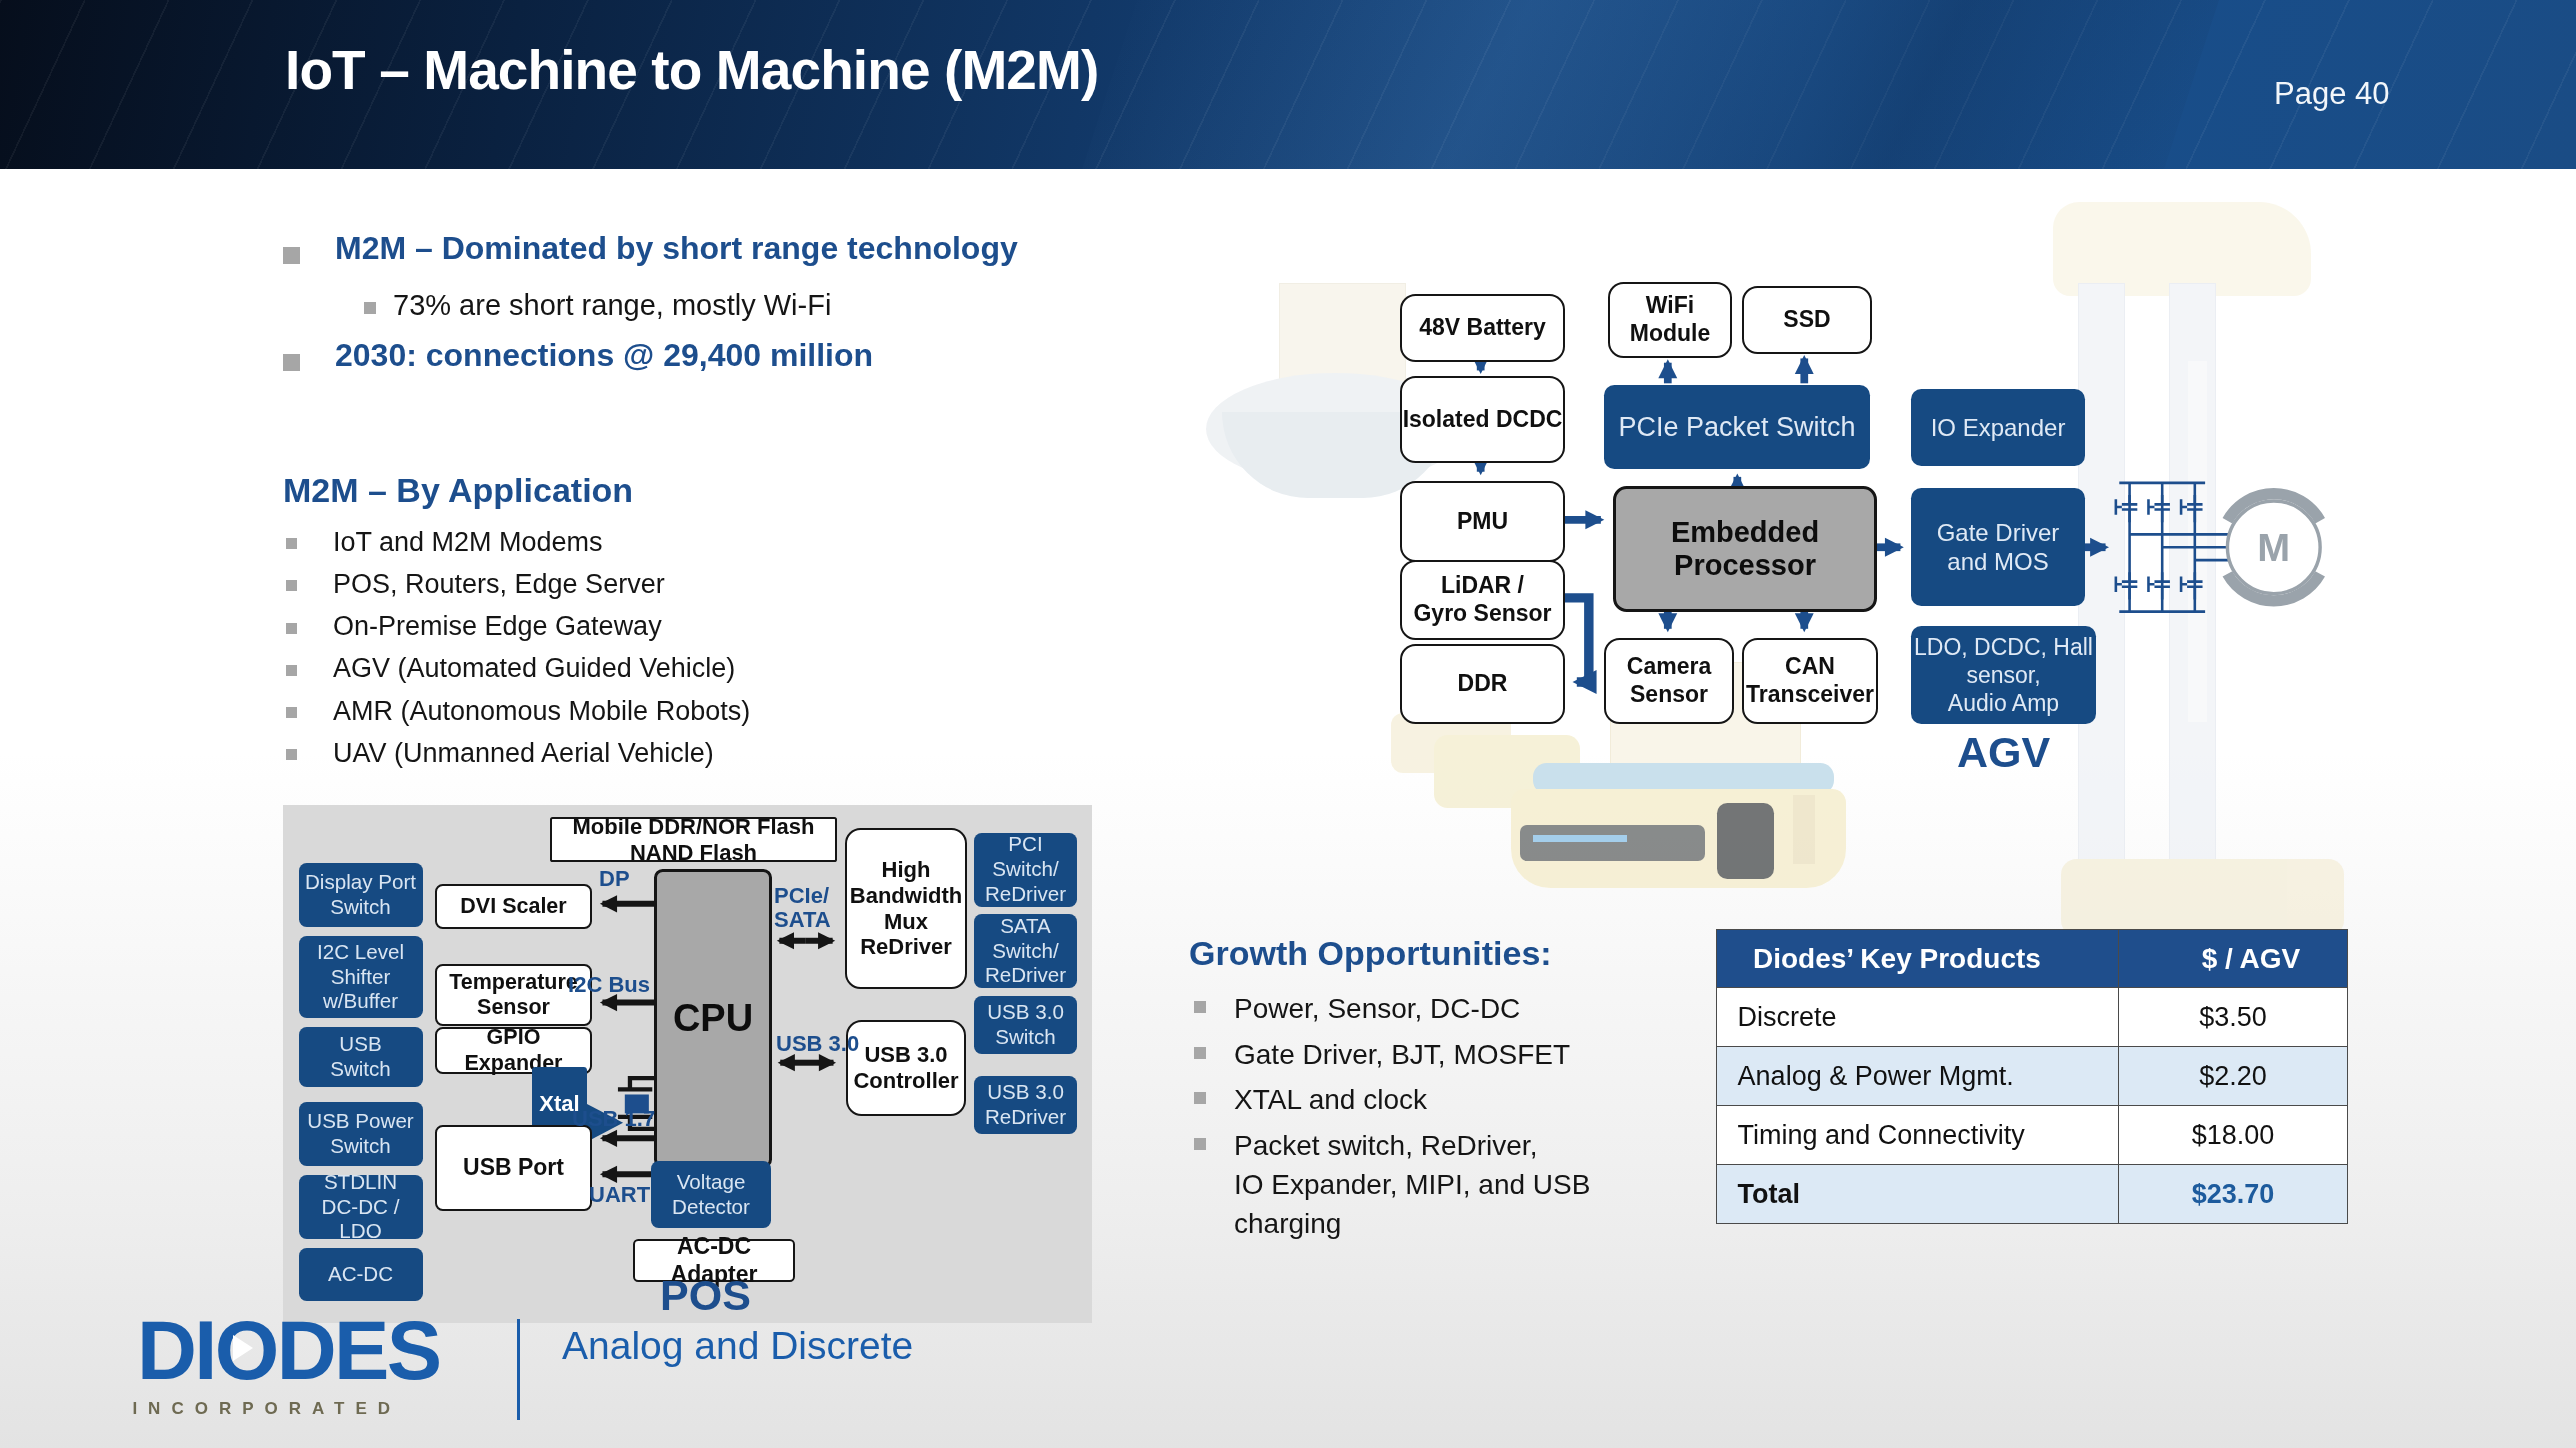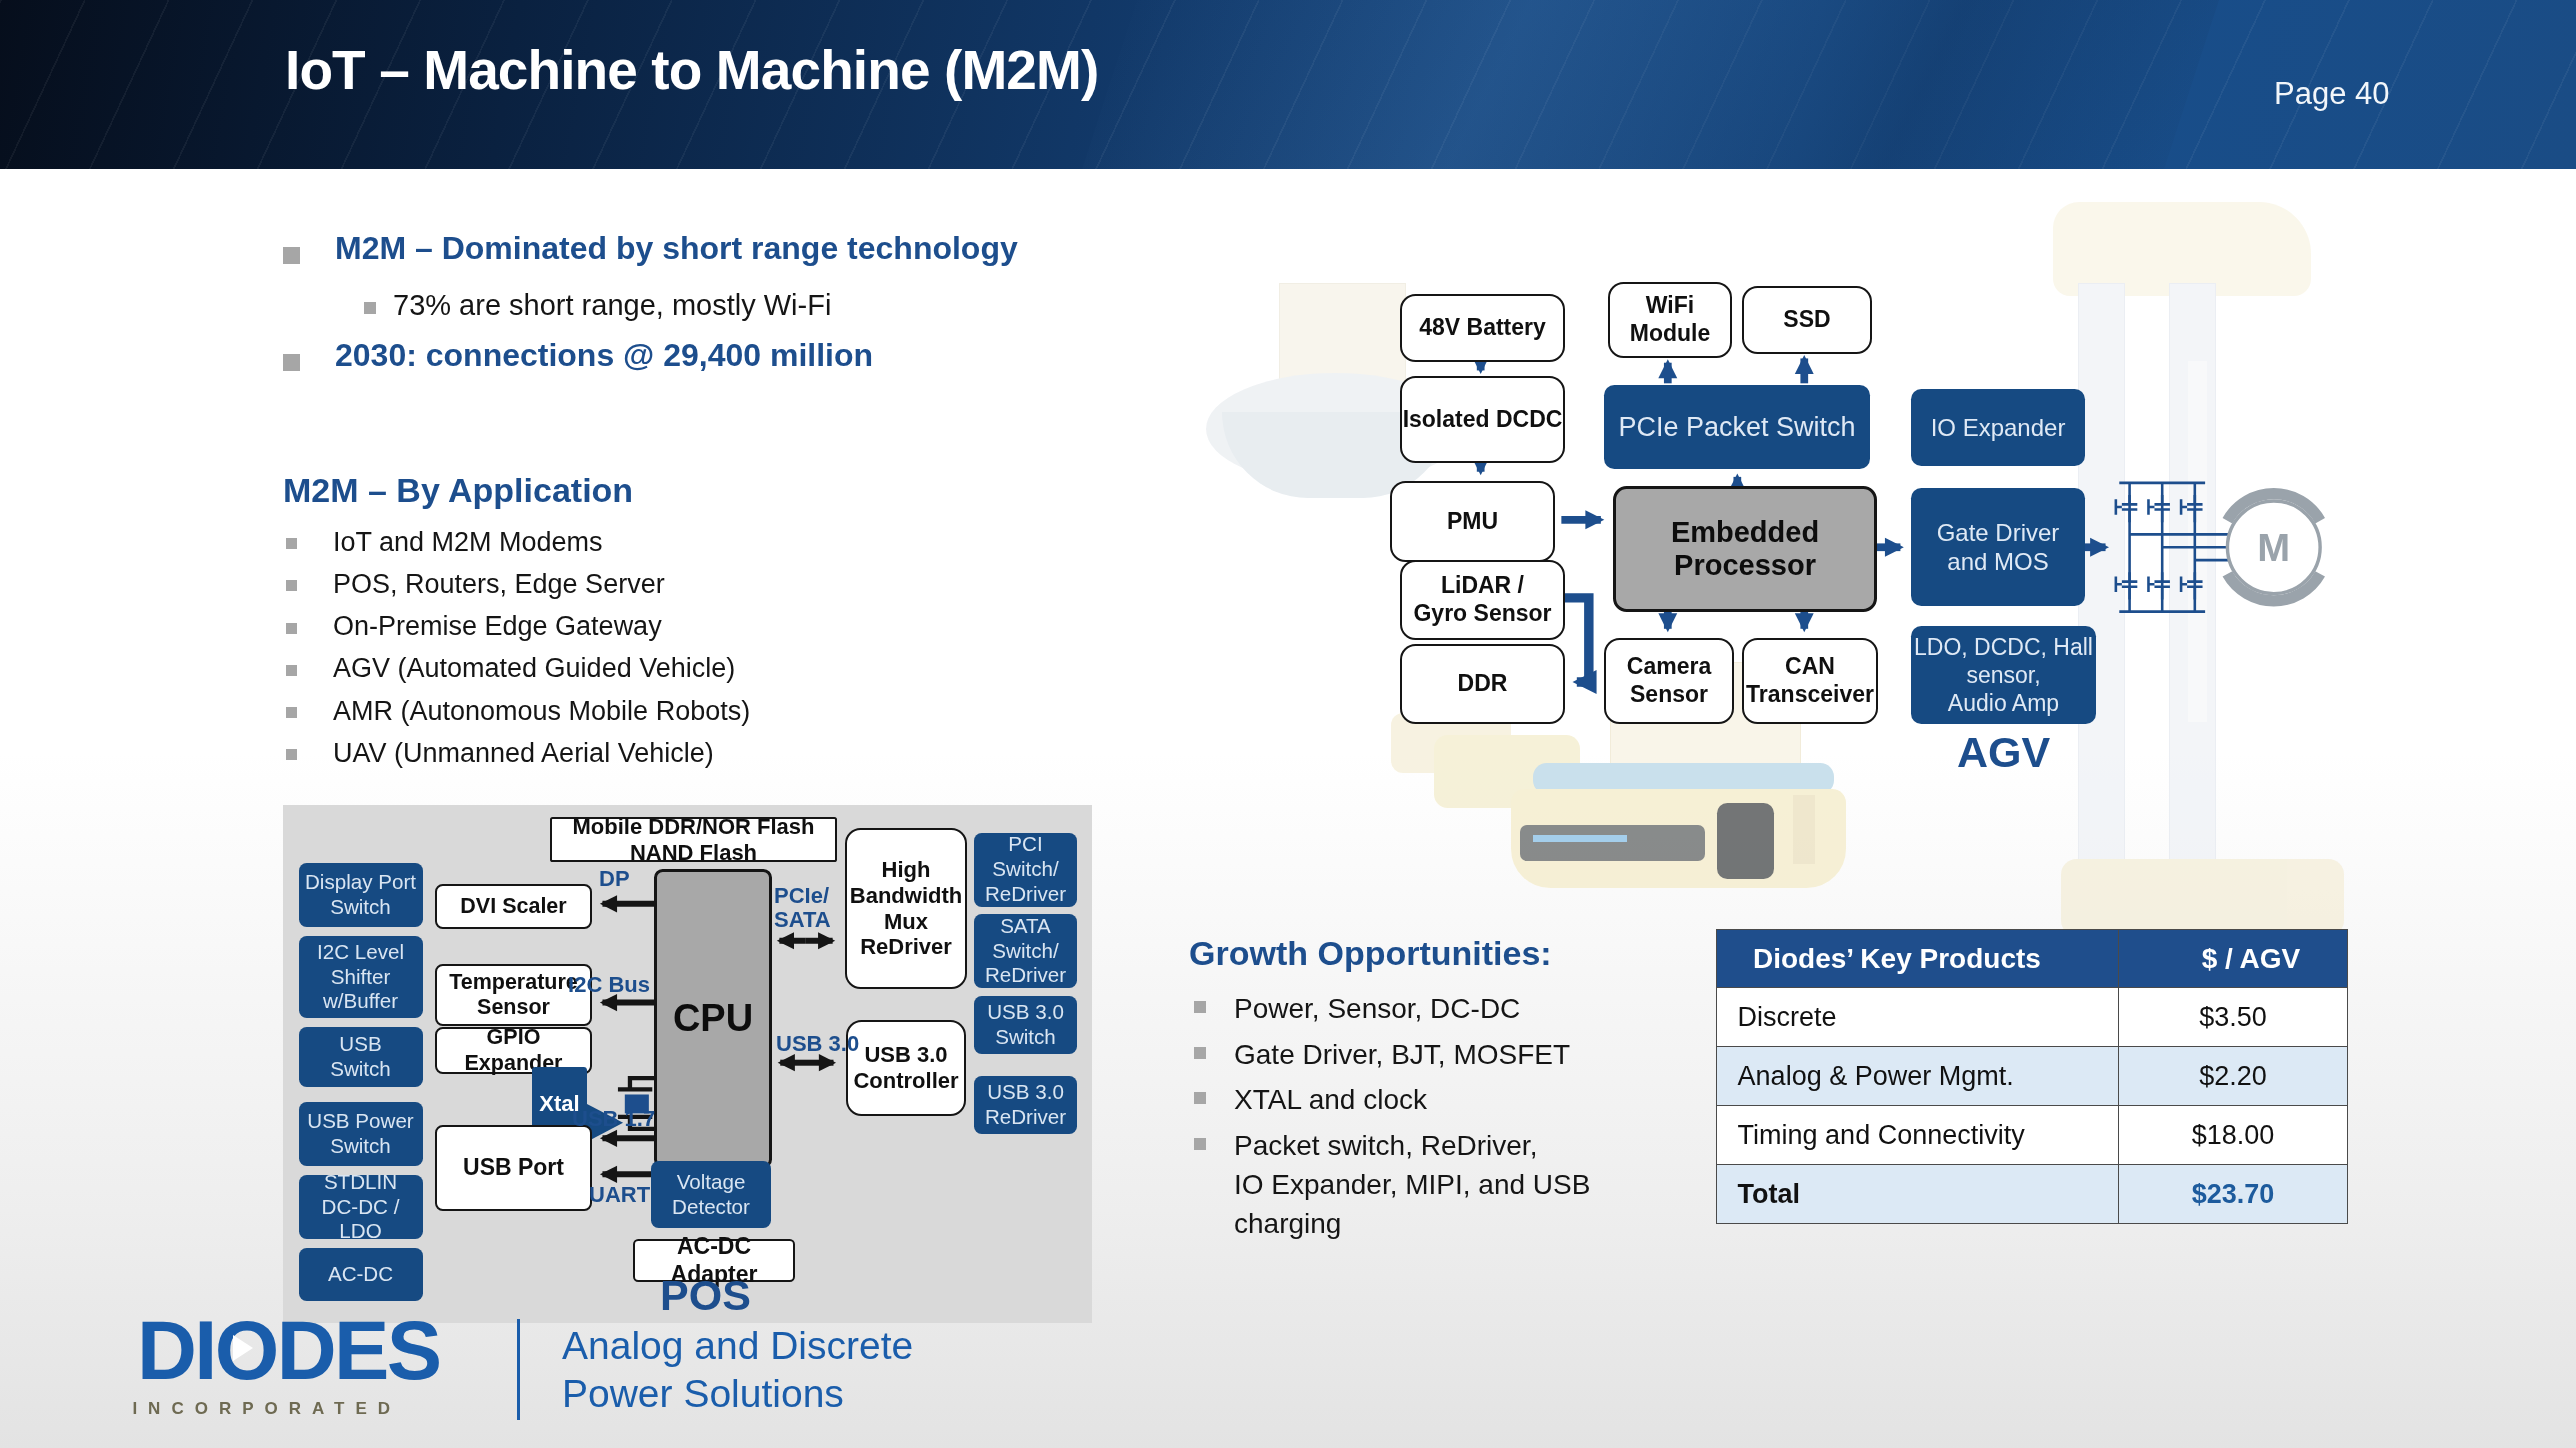--- a/index.html
+++ b/index.html
@@ -180,21 +180,21 @@
       </g>
     </svg>
 
     <div class="abs wb flexc" style="left:26px;top:36px;width:161px;height:64px;">48V Battery</div>
     <div class="abs wb flexc ml" style="left:234px;top:24px;width:120px;height:72px;">WiFi
 Module</div>
     <div class="abs wb flexc" style="left:368px;top:28px;width:126px;height:64px;">SSD</div>
     <div class="abs wb flexc" style="left:26px;top:118px;width:161px;height:83px;">Isolated DCDC</div>
     <div class="abs bb flexc" style="left:230px;top:127px;width:266px;height:84px;font-size:27px;">PCIe Packet Switch</div>
     <div class="abs bb flexc" style="left:537px;top:131px;width:174px;height:77px;">IO Expander</div>
-    <div class="abs wb flexc" style="left:16px;top:223px;width:161px;height:77px;">PMU</div>
+    <div class="abs wb flexc" style="left:26px;top:223px;width:161px;height:77px;">PMU</div>
     <div class="abs gb flexc" style="left:239px;top:228px;width:258px;height:120px;font-size:29px;">Embedded Processor</div>
     <div class="abs bb flexc ml" style="left:537px;top:230px;width:174px;height:118px;">Gate Driver
 and MOS</div>
     <div class="abs wb flexc ml" style="left:26px;top:302px;width:161px;height:76px;">LiDAR /
 Gyro Sensor</div>
     <div class="abs wb flexc" style="left:26px;top:386px;width:161px;height:76px;">DDR</div>
     <div class="abs wb flexc ml" style="left:230px;top:380px;width:126px;height:82px;">Camera
 Sensor</div>
     <div class="abs wb flexc ml" style="left:368px;top:380px;width:132px;height:82px;">CAN
 Transceiver</div>
@@ -328,17 +328,16 @@
   <div class="abs" style="left:129px;top:1309px;">
     <div class="logoTxt" style="position:relative;">
       <span>DIODES</span>
       <span class="abs" style="left:96px;top:26px;width:0;height:0;border-top:13px solid transparent;border-bottom:13px solid transparent;border-left:20.6px solid #ffffff;"></span>
     </div>
     <div class="logoSub">INCORPORATED</div>
   </div>
   <div class="vdiv"></div>
   <div class="abs" style="left:562px;top:1322px;">
     <div class="tagline">Analog and Discrete</div>
-    <div class="tagline">Power Solutions</div>
   </div>
 
 </div>
 
 
 </body></html>

